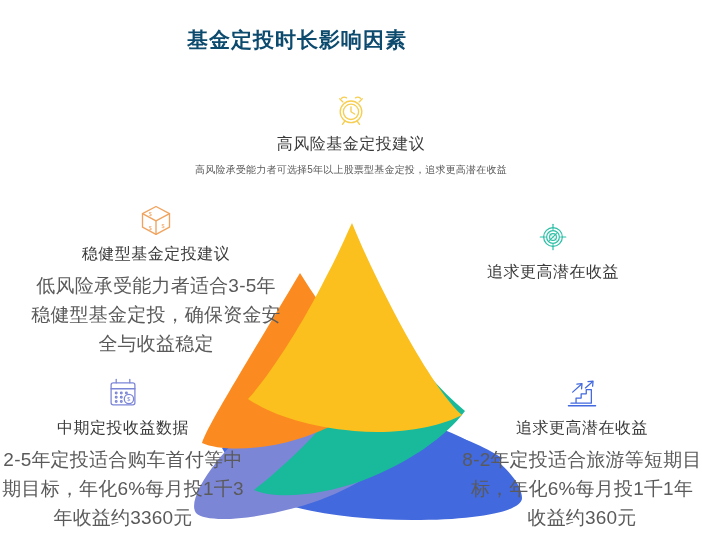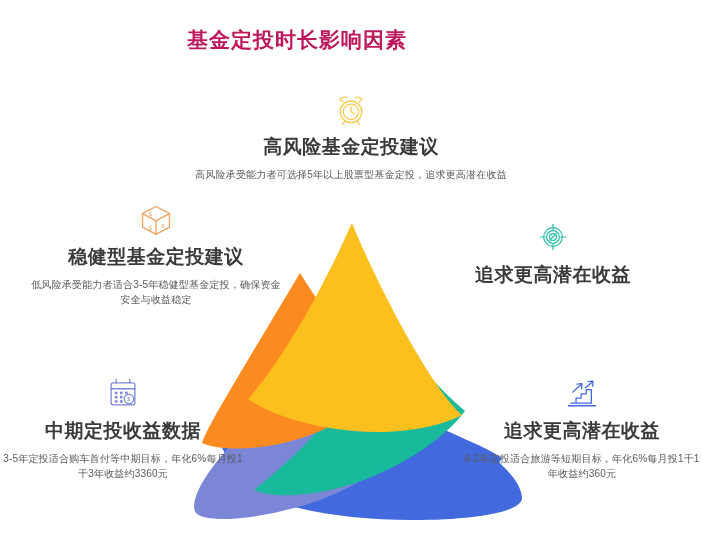--- a/index.html
+++ b/index.html
@@ -17,21 +17,21 @@
   }
   #page-title {
     position: absolute;
     top: 26px;
     left: 0;
     width: 594px;
     text-align: center;
     font-size: 21px;
     font-weight: bold;
     letter-spacing: 1px;
-    color: #be185d;
+    color: #0c4a6e;
   }
   
   #cone-graphic {
     position: absolute;
     left: 150px;
     top: 215px;
     width: 402px;
     height: 310px;
   }
   
@@ -40,30 +40,30 @@
   }
   .info-icon {
     width: 100%;
     text-align: center;
     height: 40px;
     line-height: 0;
   }
   .info-icon svg { display: inline-block; vertical-align: top; }
   .info-title {
     text-align: center;
-    font-size: 19px;
-    font-weight: bold;
+    font-size: 16px;
+    font-weight: normal;
     color: #3a3a3a;
     margin-top: 2px;
     letter-spacing: 0.5px;
     white-space: nowrap;
   }
   .info-desc {
     text-align: center;
-    font-size: 10px;
+    font-size: 19px;
     line-height: 1.52;
     color: #5a5a5a;
     margin-top: 7px;
     letter-spacing: 0.2px;
   }
   
   #block-high-risk   { left: 176px; top: 92px;  width: 350px; }
   #block-steady      { left: 30px;  top: 202px; width: 252px; }
   #block-long-term   { left: 424px; top: 220px; width: 258px; }
   #block-mid-term    { left: 0px;   top: 376px; width: 246px; }
@@ -154,21 +154,21 @@
         <circle cx="24" cy="20" r="1"></circle>
       <circle cx="12" cy="25" r="1"></circle>
         <circle cx="18" cy="25" r="1"></circle>
       <circle cx="12" cy="30" r="1"></circle>
         <circle cx="18" cy="30" r="1"></circle>
       <circle cx="27" cy="27" r="5.5"></circle>
       <text x="25" y="29.5" font-size="6.5" fill="#7C86D7" stroke="none" font-family="Liberation Sans, sans-serif">$</text>
     </svg>
   </div>
   <div class="info-title">中期定投收益数据</div>
-  <div class="info-desc">3-5年定投适合购车首付等中期目标，年化6%每月投1千3年收益约3360元</div>
+  <div class="info-desc">2-5年定投适合购车首付等中期目标，年化6%每月投1千3年收益约3360元</div>
 </div>
 
 <div class="info-block" id="block-short-term">
   <div class="info-icon">
     <svg width="34" height="34" viewBox="0 0 40 40" fill="none" stroke="#4269DE" stroke-width="1.5" stroke-linecap="round" stroke-linejoin="round">
       <path d="M7 32 L13 32 L13 26 L19 26 L19 21 L25 21 L25 16 L31 16 L31 32 Z"></path>
       <path d="M4 35 L36 35"></path>
       <path d="M9 19 L19 10"></path>
       <path d="M14 9.5 L20 9 L19.5 15"></path>
       <path d="M24 14 L32 7"></path>

